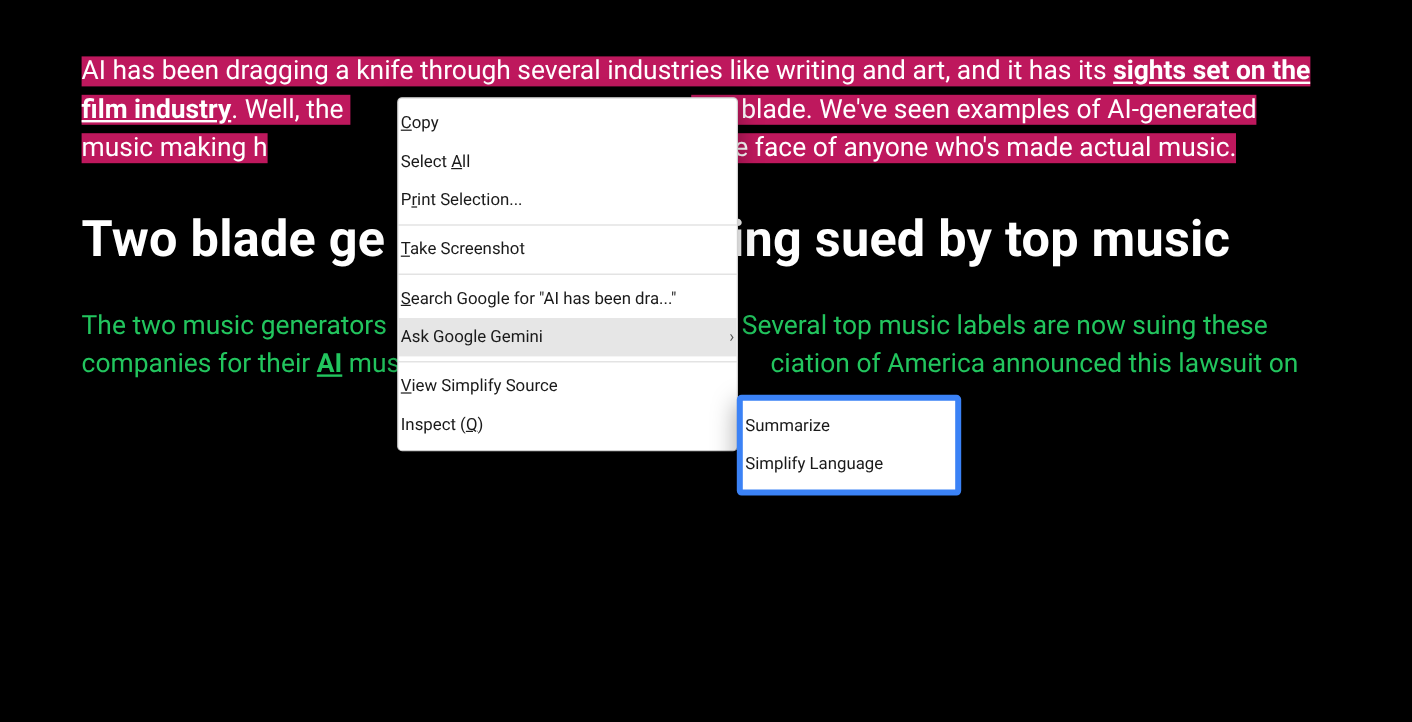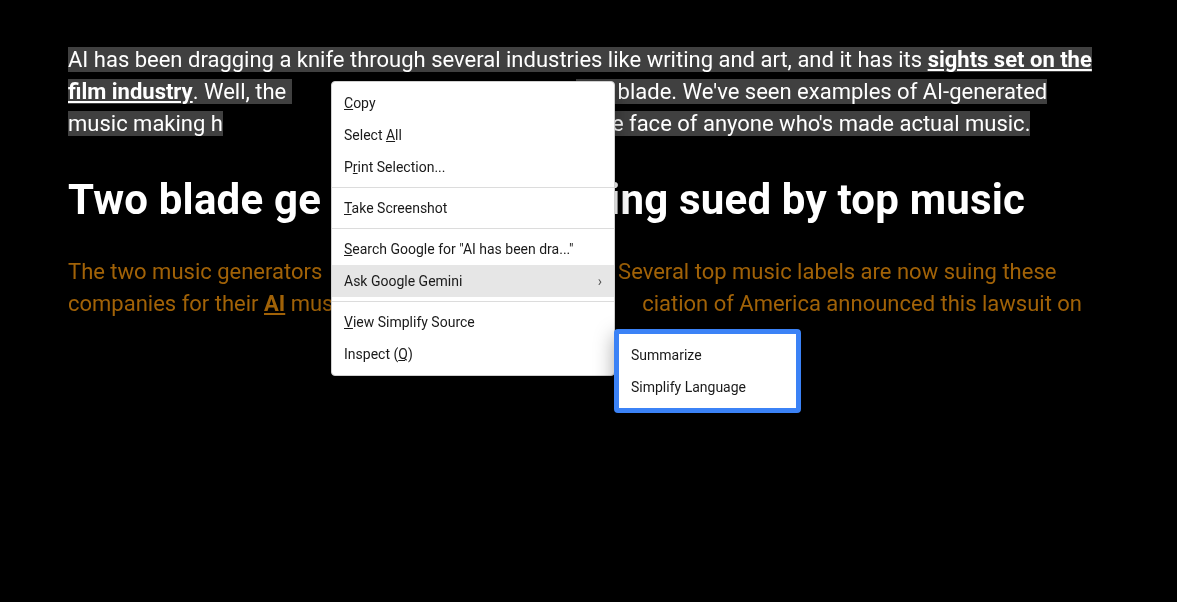--- a/index.html
+++ b/index.html
@@ -14,57 +14,57 @@
 .article {
   padding: 44px 68px;
   color: #fff;
 }
 .para1 {
   font-size: 22px;
   line-height: 1.45;
   color: #fff;
 }
 .highlight {
-  background: #404040;
+  background: #be185d;
   color: #fff;
   margin-top: 24px;
 }
 .link {
   font-weight: 700;
   text-decoration: underline;
 }
 .heading {
   margin-top: 34px;
   font-size: 42px;
   font-weight: 700;
   line-height: 1.25;
   color: #fff;
   letter-spacing: 0.2px;
 }
 .para2 {
   margin-top: 30px;
   font-size: 22px;
   line-height: 1.45;
-  color: #a16207;
+  color: #22c55e;
 }
 .context-menu {
   position: absolute;
   left: 331px;
   top: 81px;
   width: 284px;
   background: #fff;
   color: #1a1a1a;
   border: 1px solid #d0d0d0;
   border-radius: 4px;
   box-shadow: 0 6px 20px rgba(0,0,0,0.35);
   padding: 5px 0;
   font-size: 14px;
 }
 .menu-item {
-  padding: 8px 12px;
+  padding: 8px 2px;
   display: flex;
   justify-content: space-between;
   align-items: center;
   cursor: default;
 }
 .menu-item.hovered {
   background: #e6e6e6;
   align-items: center;
 }
 .sep {

